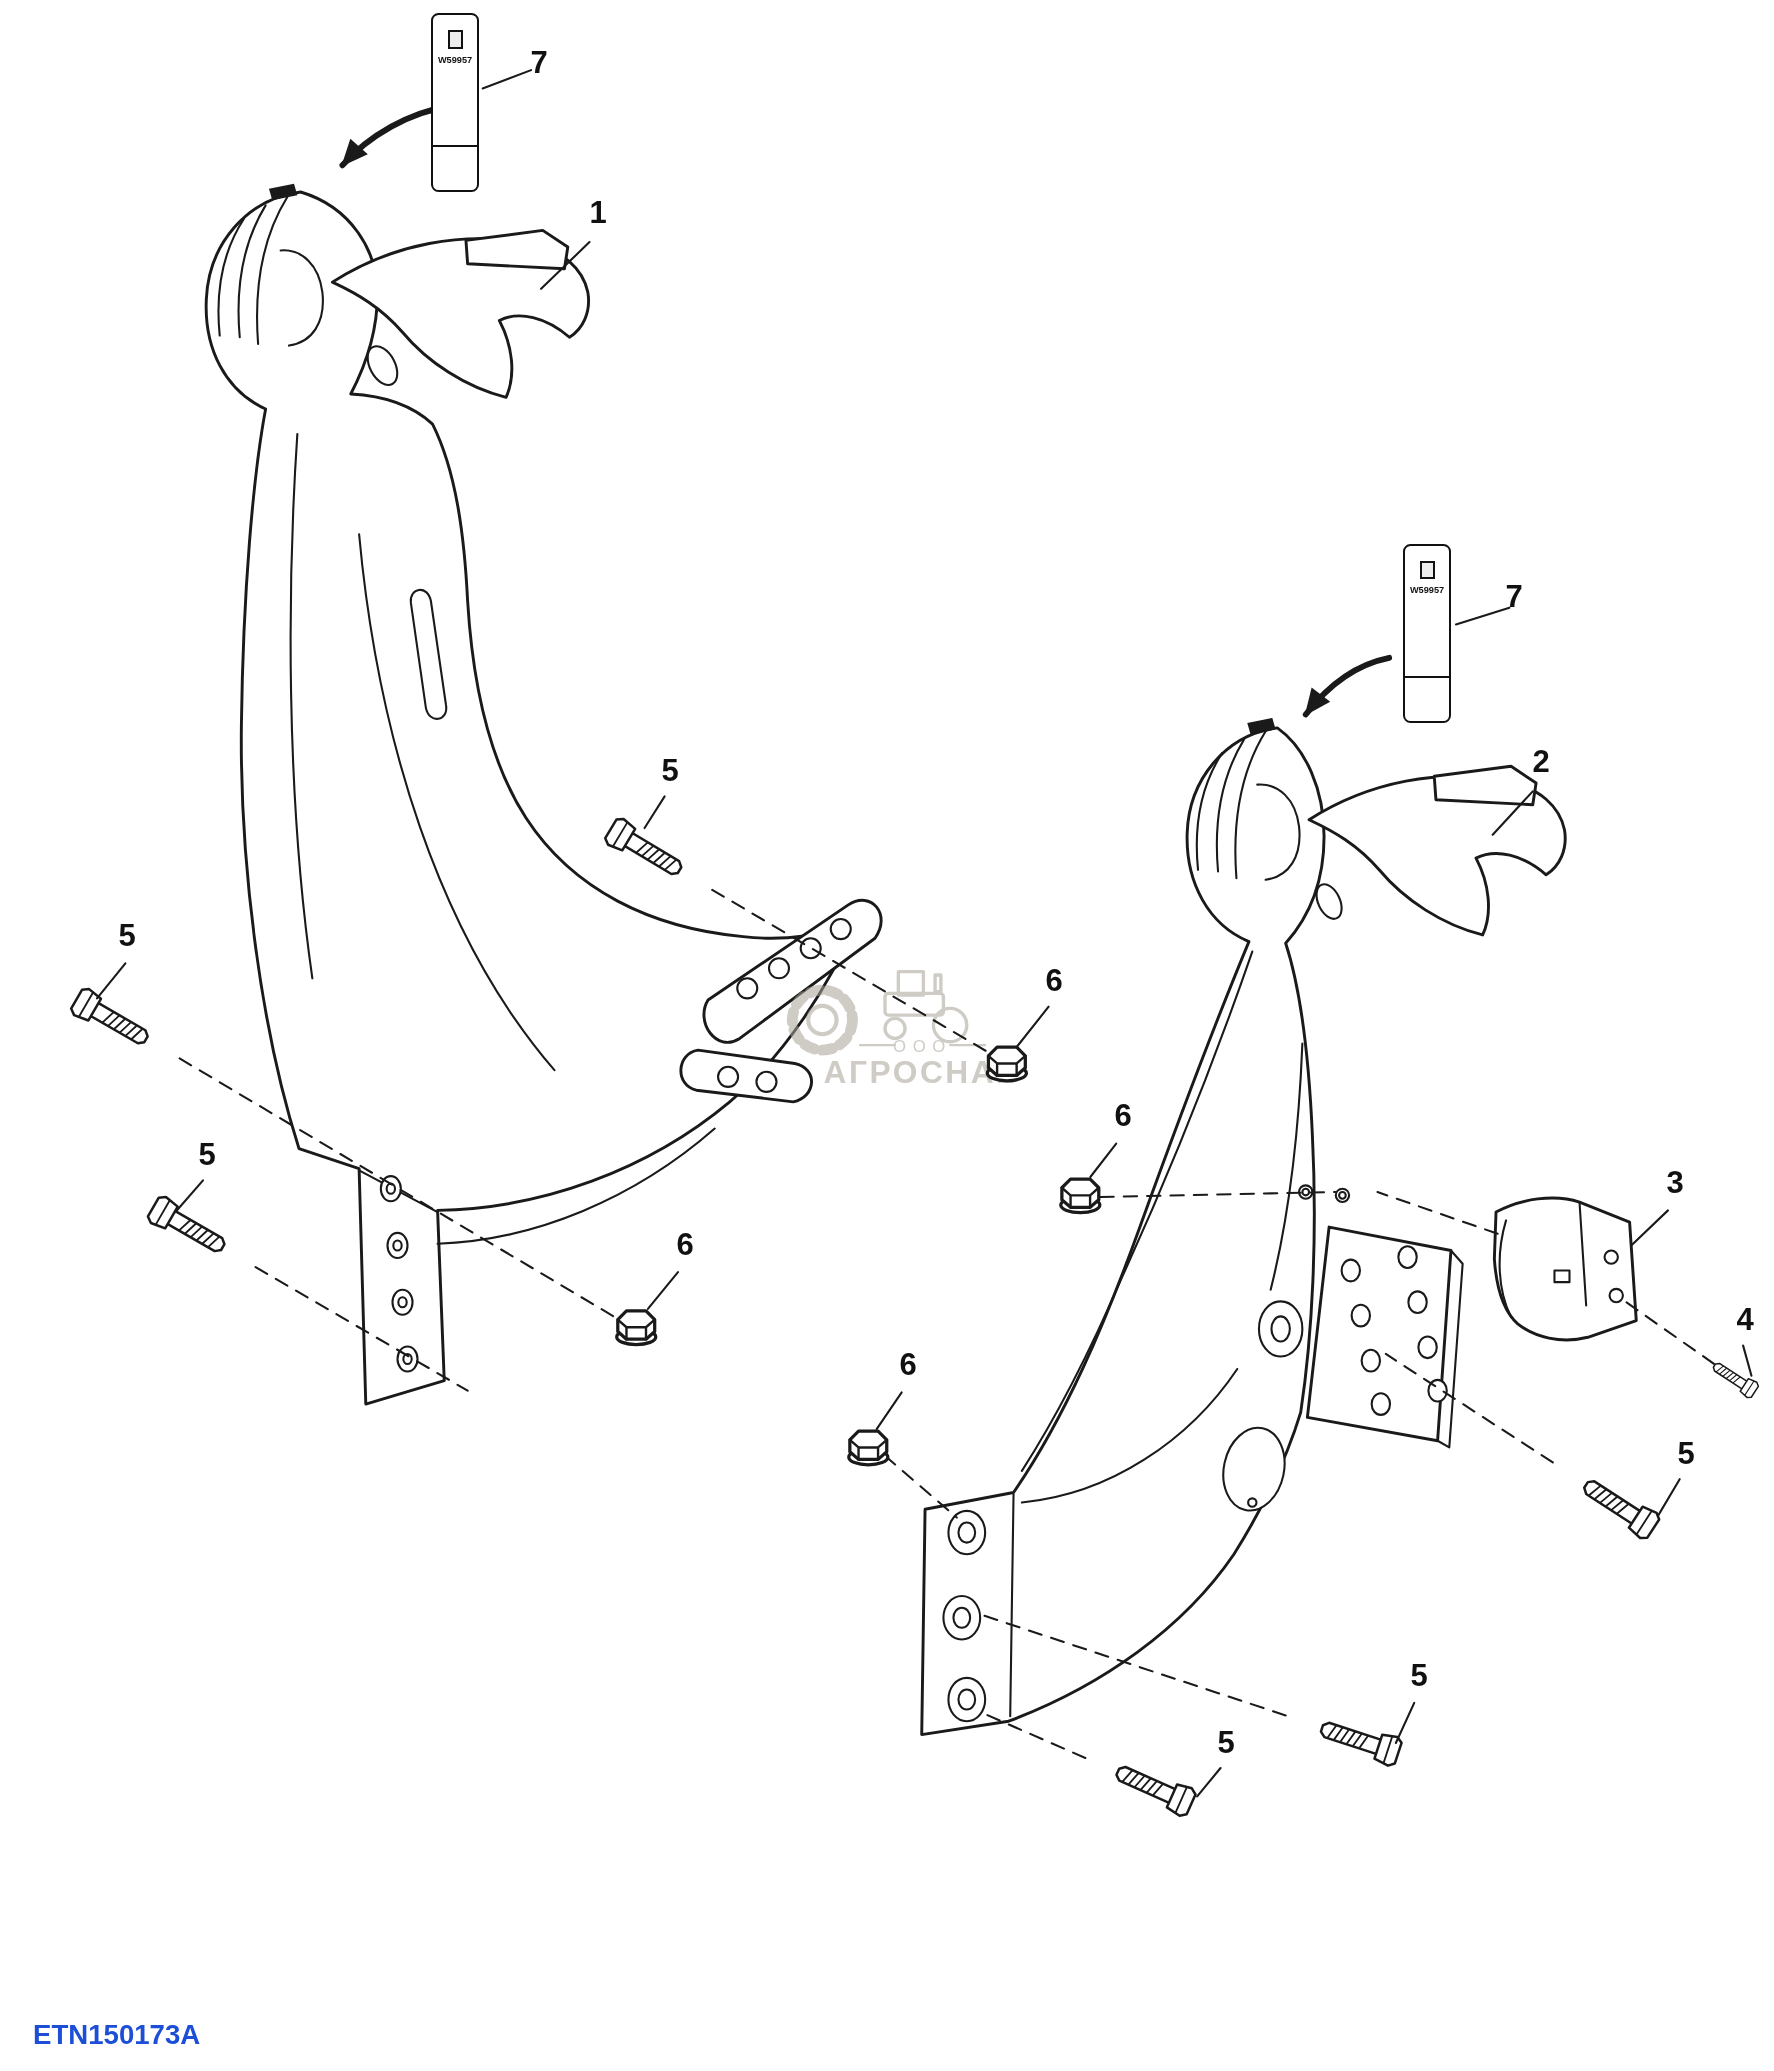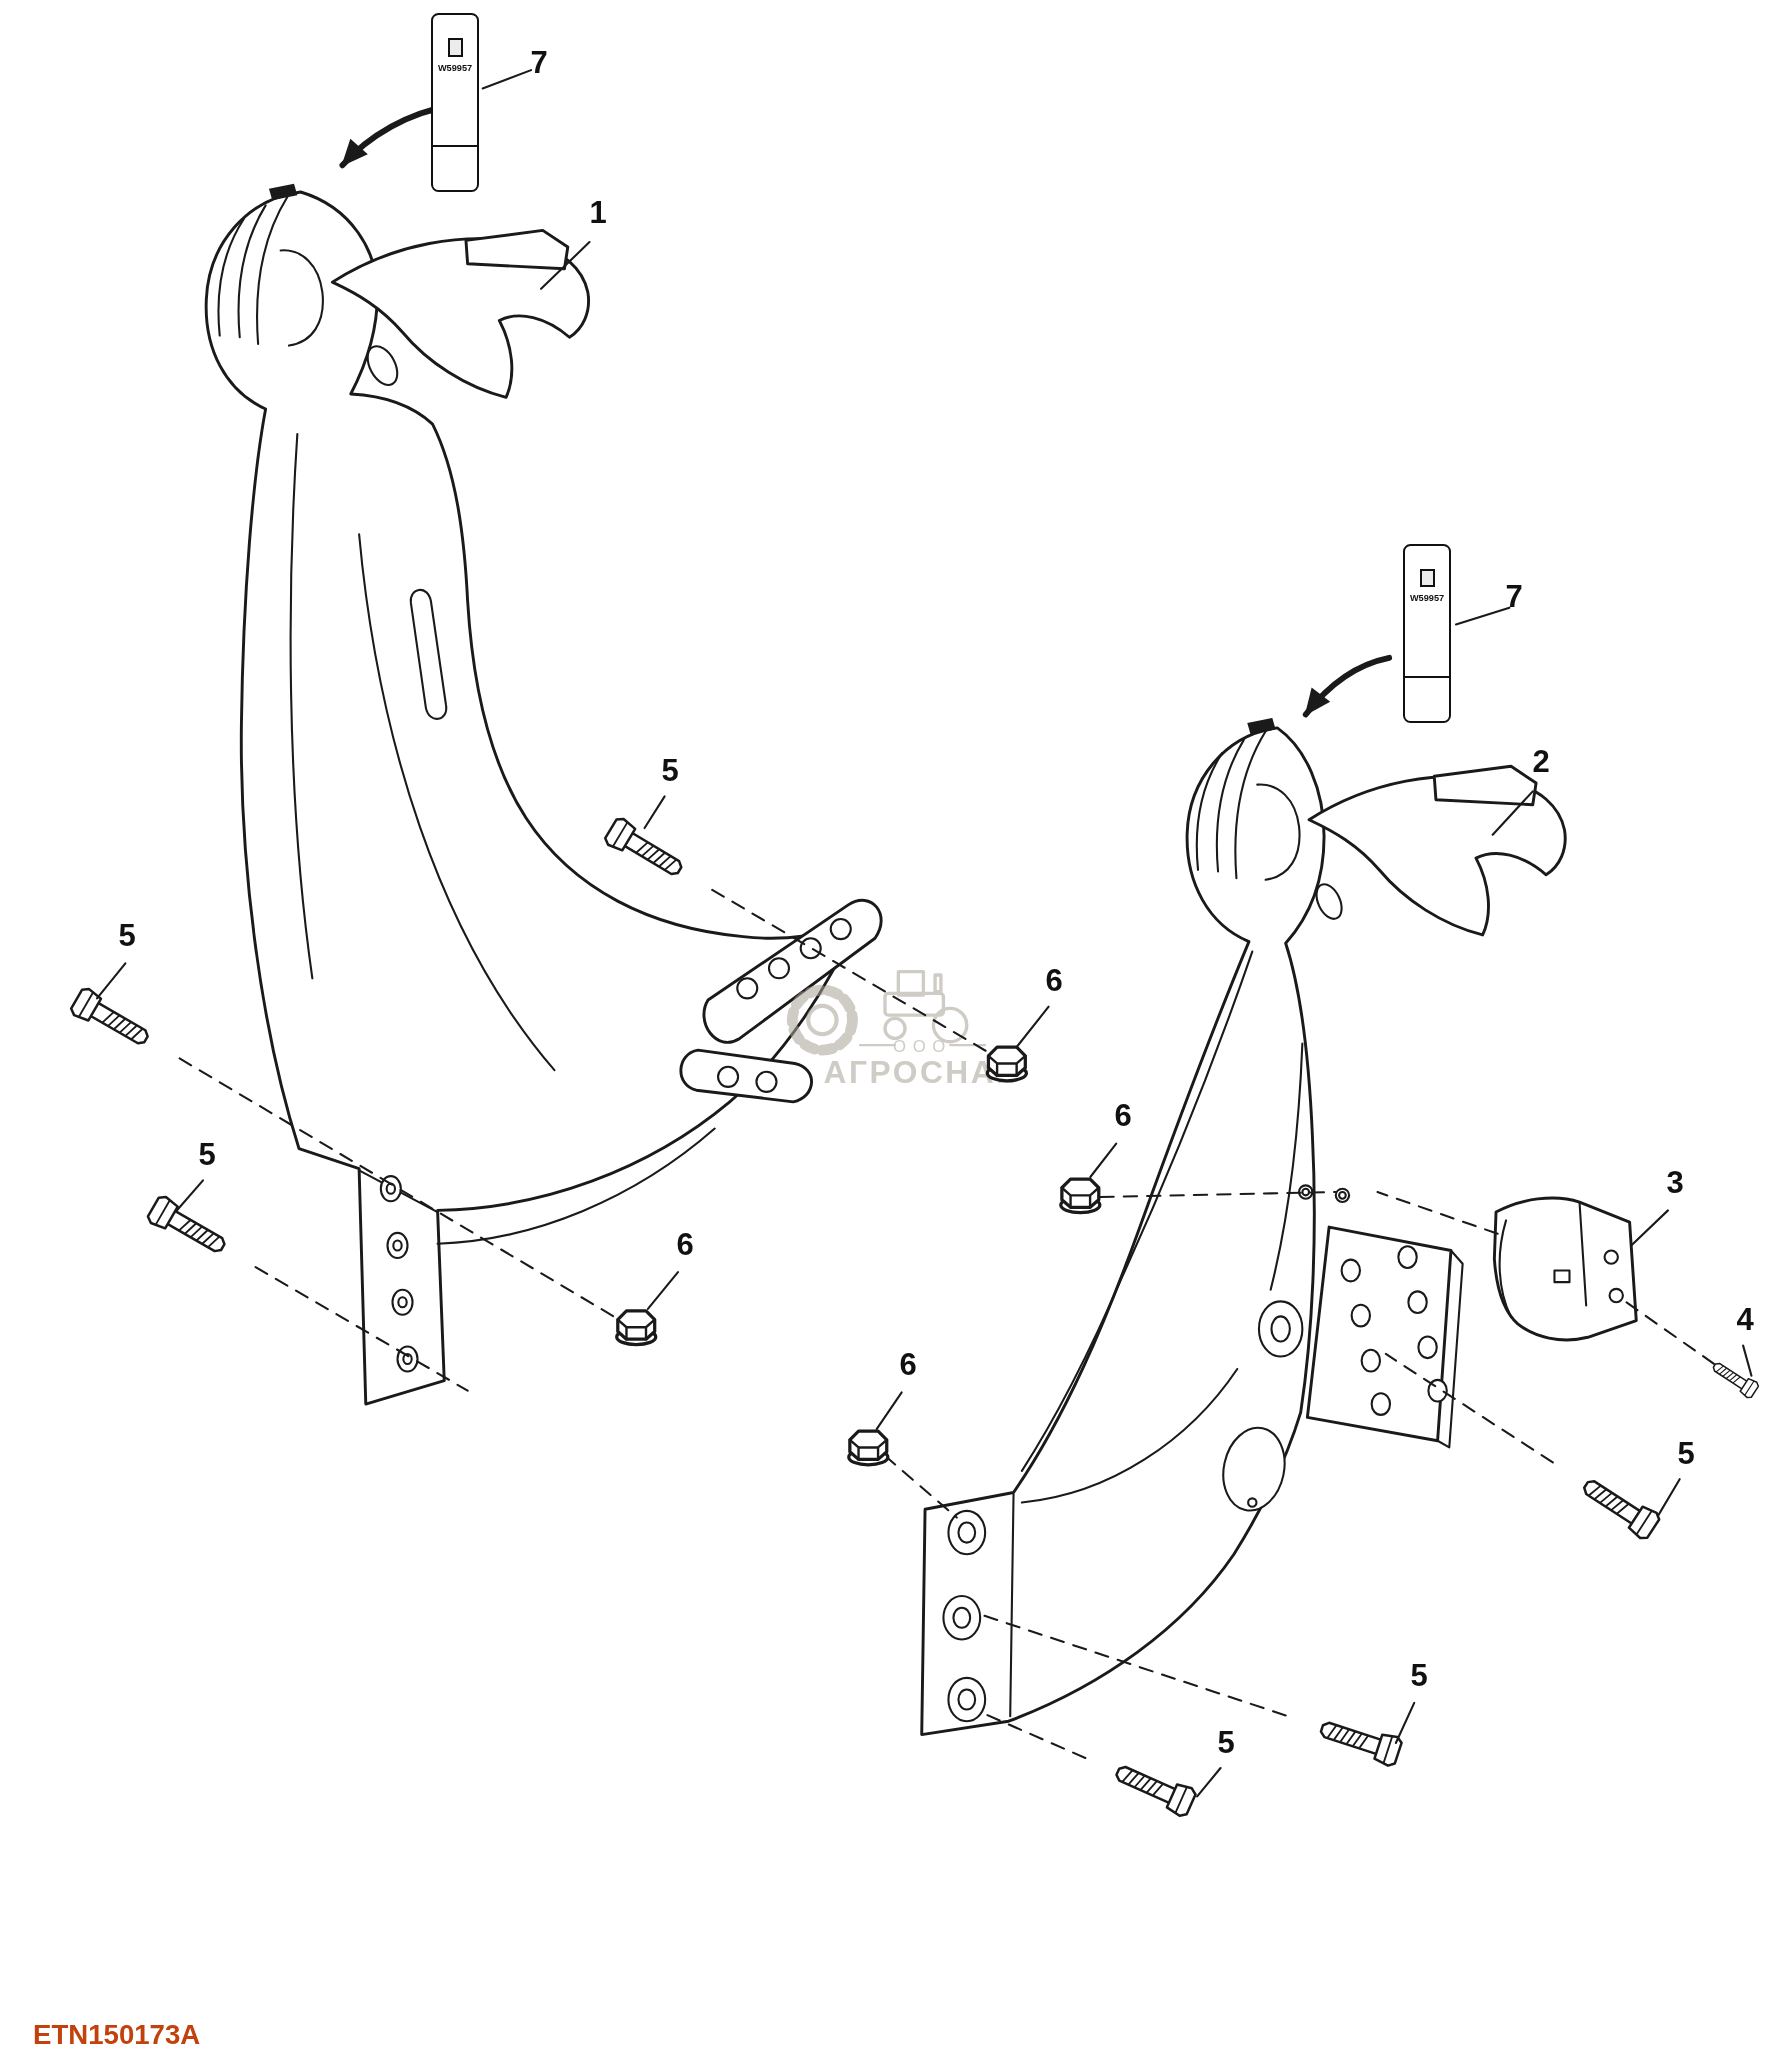--- a/index.html
+++ b/index.html
@@ -5,25 +5,25 @@
   *{margin:0;padding:0;box-sizing:border-box}
   html,body{background:#ffffff}
   body{font-family:"Liberation Sans", sans-serif;color:#111}
   .canvas{position:relative;width:1775px;height:2071px;background:#ffffff;overflow:hidden}
   svg.art{position:absolute;left:0;top:0}
   .o{fill:#ffffff;stroke-width:3.5}
   .d{fill:none;stroke-width:2.5}
   .h{fill:#ffffff;stroke-width:2.5}
   .callout{position:absolute;transform:translate(-50%,-50%);font-size:31px;font-weight:700;color:#111;line-height:1}
   .tag{position:absolute;width:48px;height:179px;border:2.5px solid #111;border-radius:7.5px;background:#fff;
-       display:flex;flex-direction:column;align-items:center;padding-top:23px}
+       display:flex;flex-direction:column;align-items:center;padding-top:15px}
   .tag-square{width:15px;height:18.4px;border:2.5px solid #111;background:#ececec;margin-bottom:5.8px}
   .tag-code{font-size:9.2px;font-weight:700;color:#111;white-space:nowrap}
   .tag-line{position:absolute;left:-0.8px;right:-0.8px;bottom:43px;border-top:2.5px solid #111}
-  .footer-code{position:absolute;left:33px;top:2019px;font-size:27.6px;font-weight:700;color:#c2410c}
+  .footer-code{position:absolute;left:33px;top:2019px;font-size:27.6px;font-weight:700;color:#1d4ed8}
 </style>
 </head>
 <body>
 
 <div class="canvas">
 
   <svg class="art" width="1775" height="2071" viewBox="0 0 2126 2481">
     <defs>
       <marker id="ah" markerUnits="userSpaceOnUse" markerWidth="38" markerHeight="34" refX="32" refY="16" orient="auto">
         <path d="M2,2 L34,16 L2,30 Z" fill="#1a1a1a"></path>

